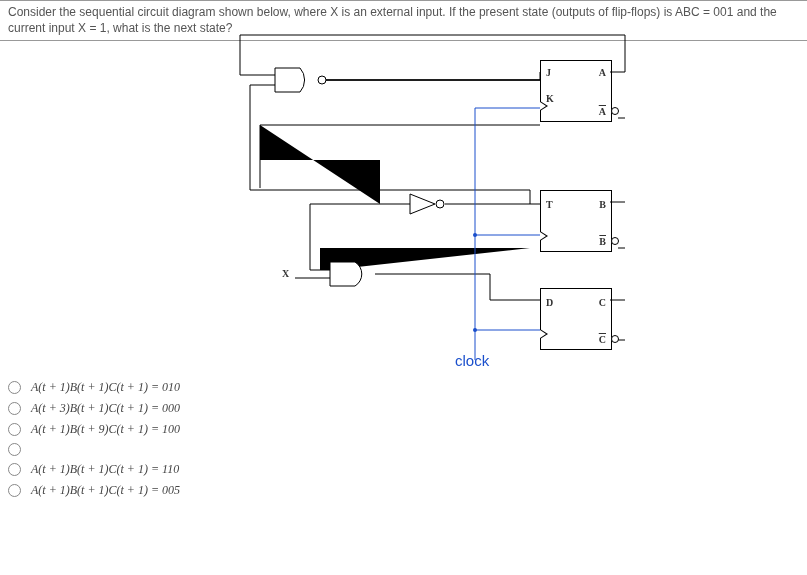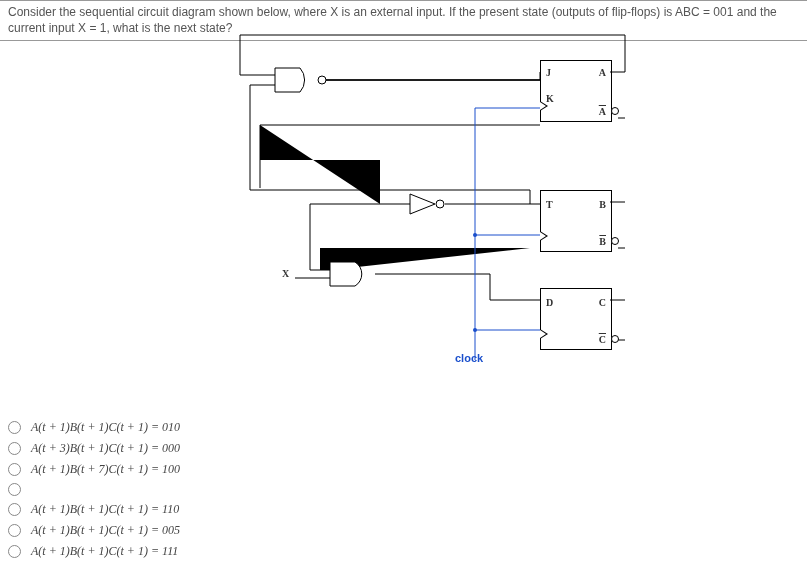--- a/index.html
+++ b/index.html
@@ -25,21 +25,20 @@
     position: absolute;
     top: 30px;
     left: 230px;
     width: 400px;
     height: 330px;
   }
   .options {
     position: absolute;
     top: 380px;
     left: 8px;
-    margin-top: 40px;
   }
   .option {
     display: flex;
     align-items: center;
     margin-bottom: 6px;
     font-style: italic;
     font-family: "Times New Roman", serif;
     font-size: 12px;
     color: #444;
   }
@@ -83,22 +82,22 @@
   .bubble {
     position:absolute;
     width:6px;height:6px;
     border:1px solid #000;
     border-radius:50%;
     background:#fff;
   }
   .clock-label {
     position: absolute;
     color: #1a4fcc;
-    font-size: 11px;
-    font-weight: bold;
+    font-size: 15px;
+    font-weight: normal;
   }
   .x-label {
     position:absolute;
     font-family: "Times New Roman", serif;
     font-size:10px;
     font-weight:bold;
   }
 </style>
 </head>
 <body>
@@ -196,30 +195,26 @@
   <div class="option">
       <div class="radio"></div>
       <span>A(t + 1)B(t + 1)C(t + 1) = 010</span>
     </div>
   <div class="option">
       <div class="radio"></div>
       <span>A(t + 3)B(t + 1)C(t + 1) = 000</span>
     </div>
   <div class="option">
       <div class="radio"></div>
-      <span>A(t + 1)B(t + 7)C(t + 1) = 100</span>
+      <span>A(t + 1)B(t + 9)C(t + 1) = 100</span>
     </div>
   <div class="option">
       <div class="radio"></div>
     </div>
   <div class="option">
       <div class="radio"></div>
       <span>A(t + 1)B(t + 1)C(t + 1) = 110</span>
     </div>
   <div class="option">
       <div class="radio"></div>
       <span>A(t + 1)B(t + 1)C(t + 1) = 005</span>
     </div>
-  <div class="option">
-      <div class="radio"></div>
-      <span>A(t + 1)B(t + 1)C(t + 1) = 111</span>
-    </div>
 </div>
 
 </body></html>

